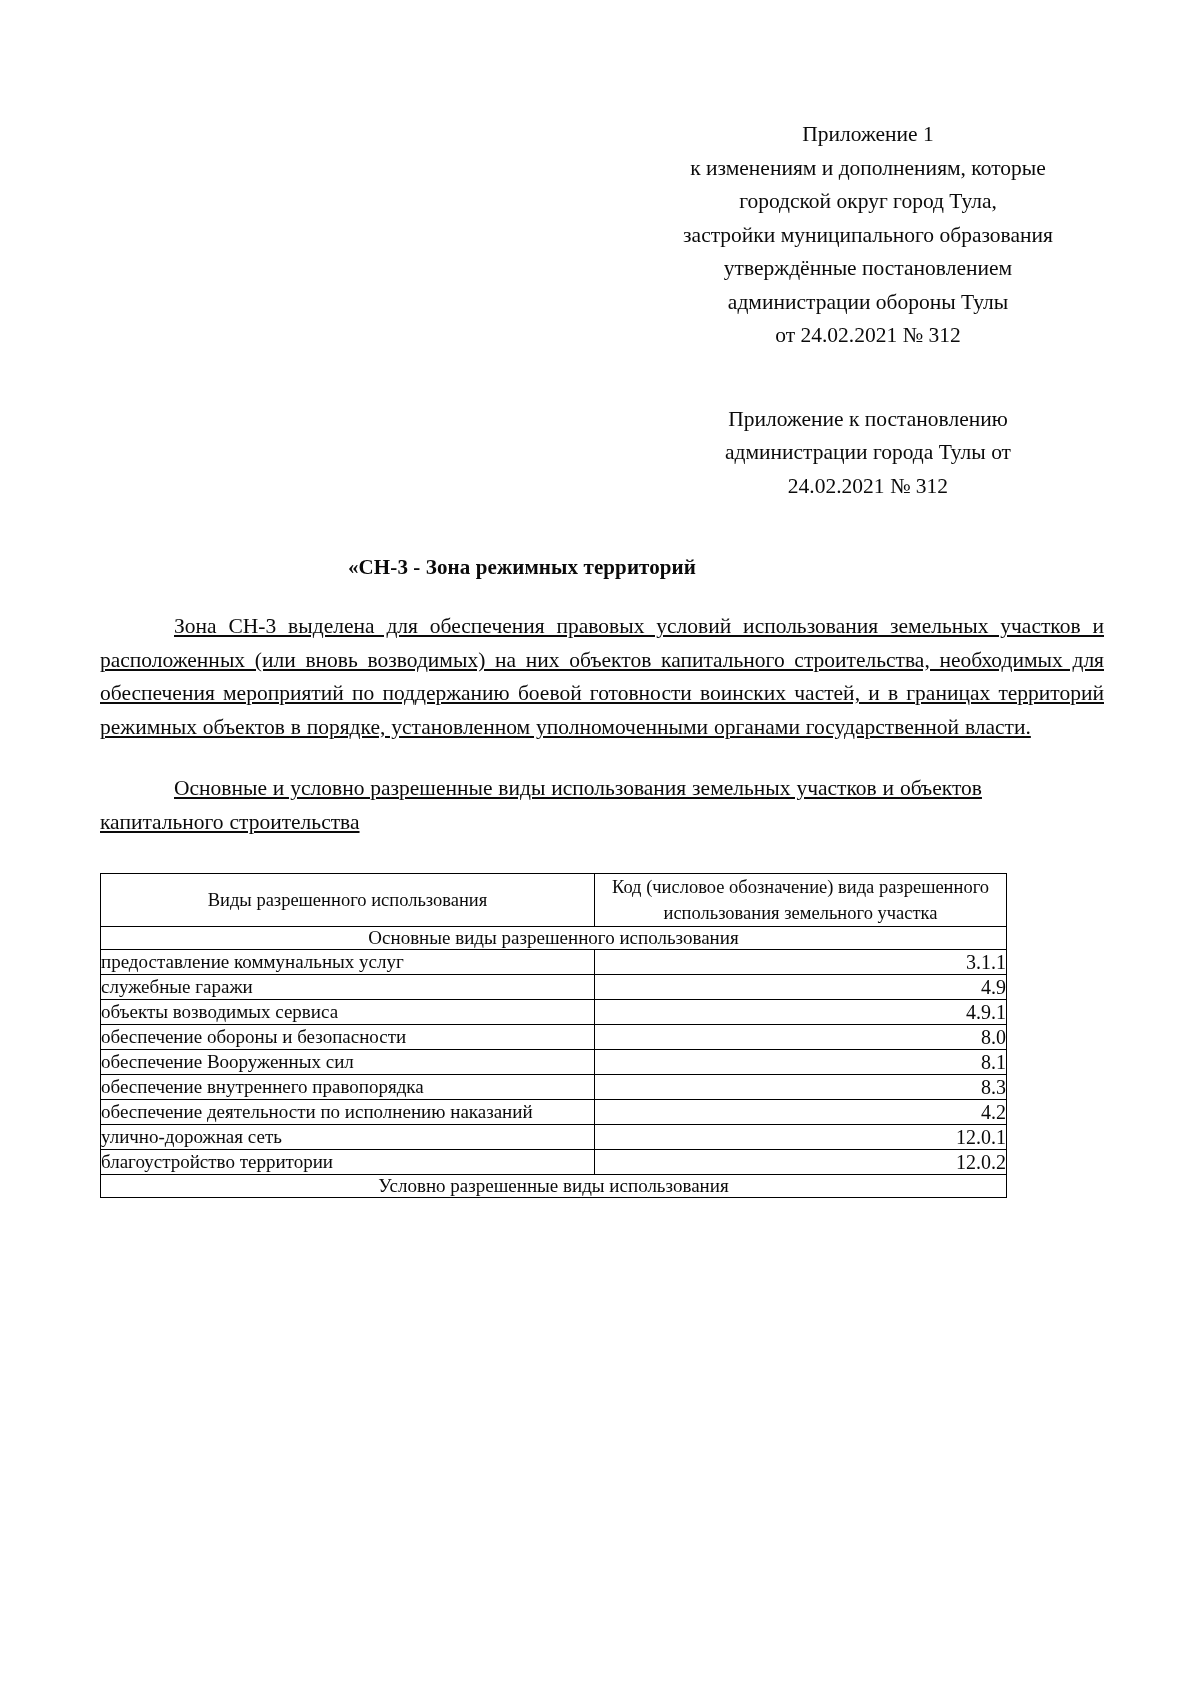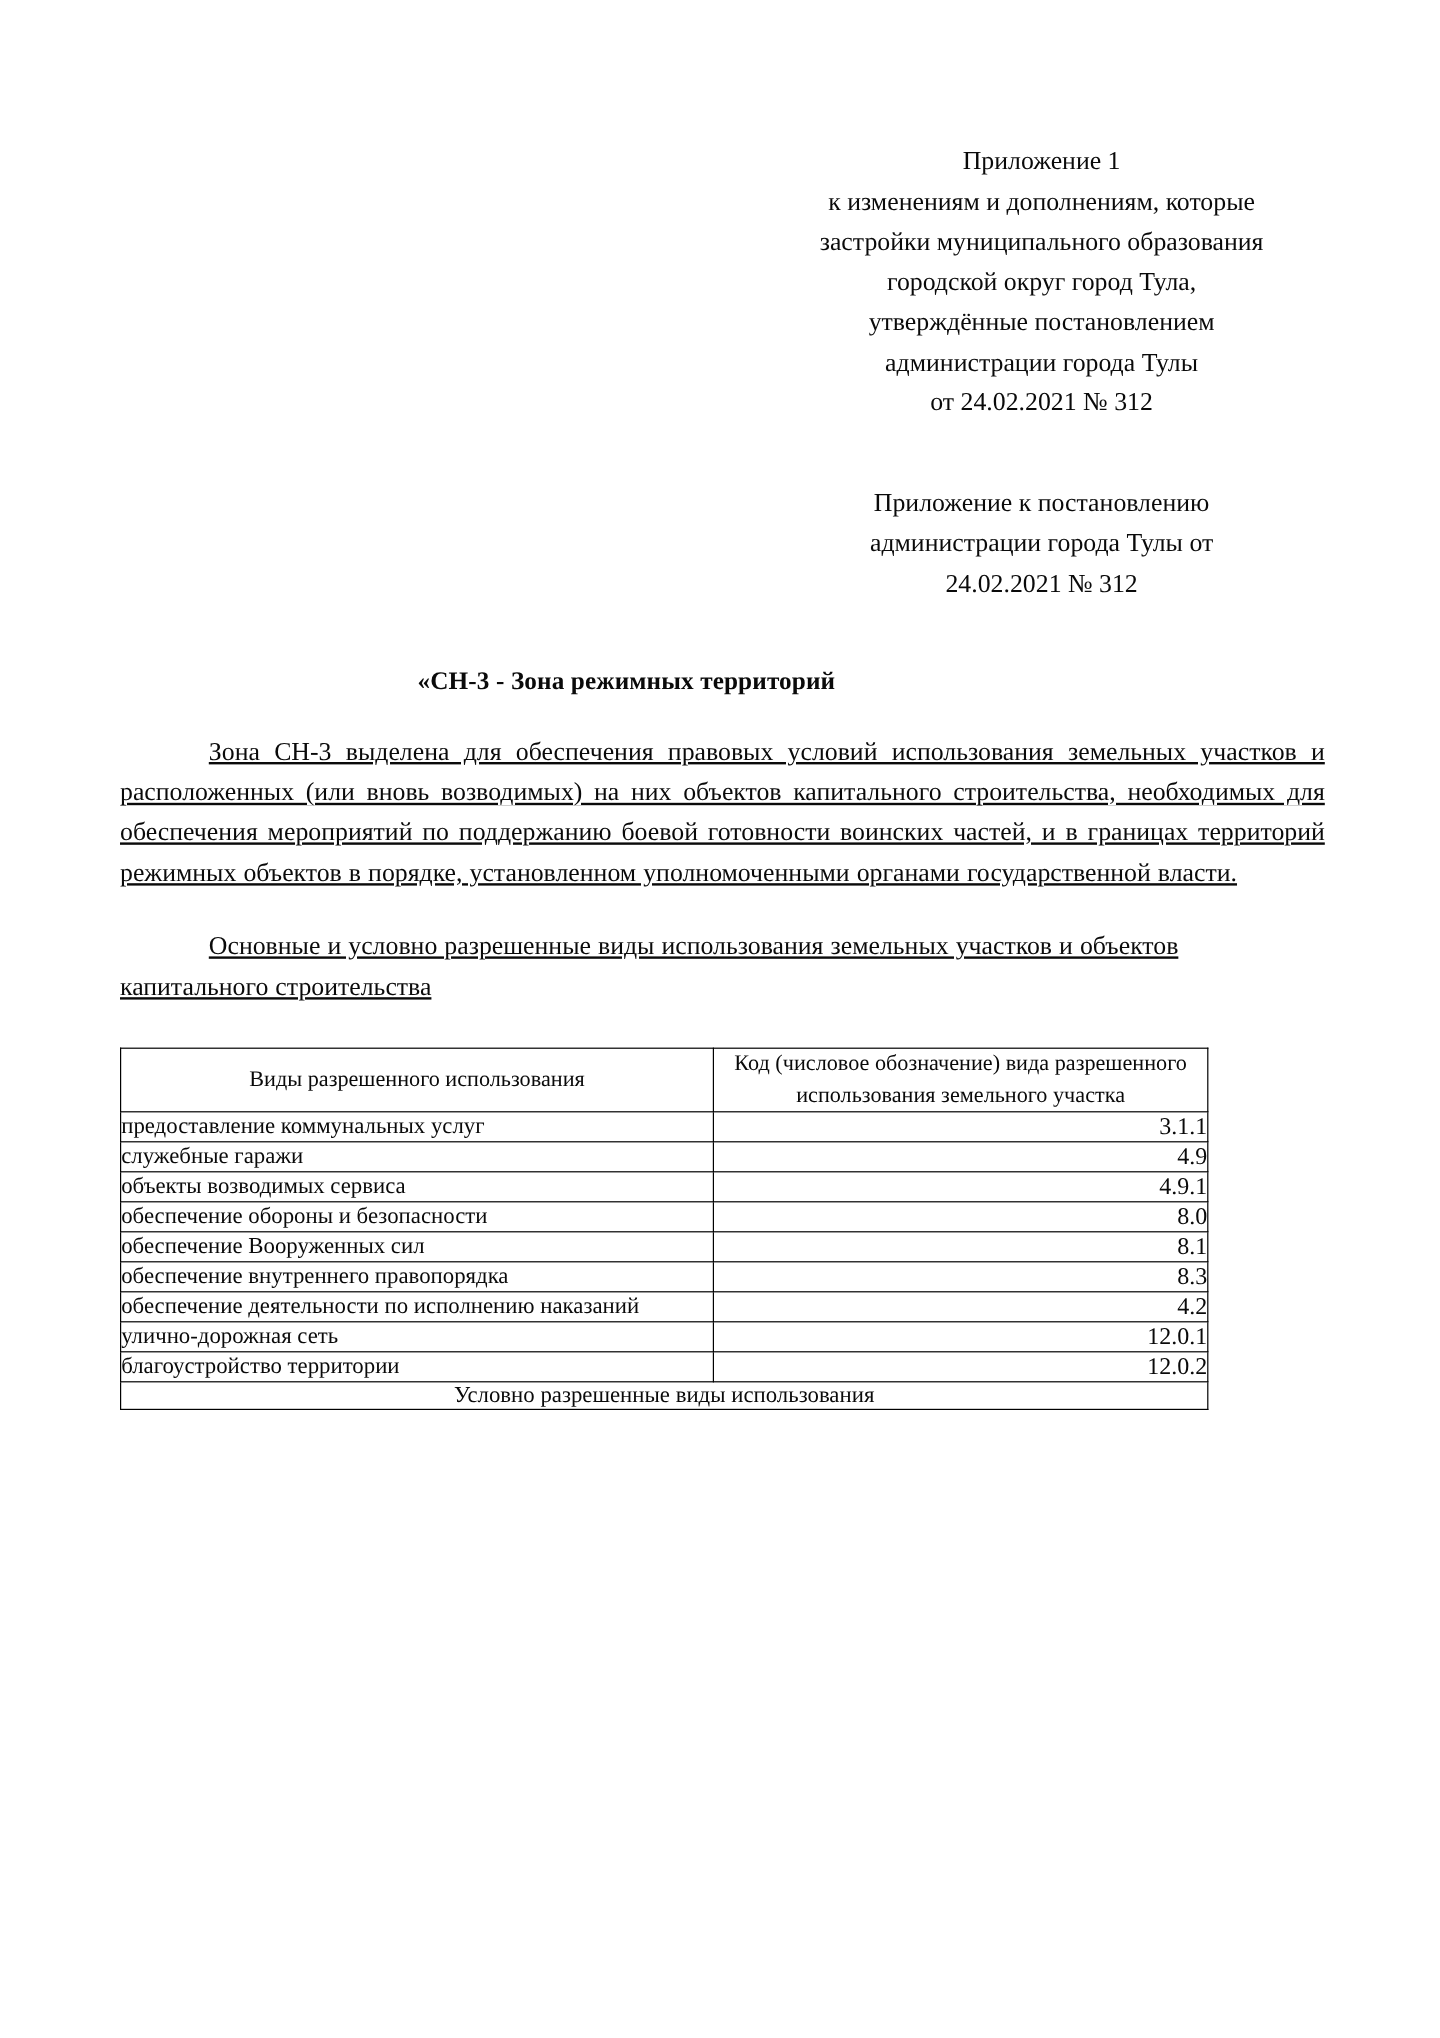--- a/index.html
+++ b/index.html
@@ -108,24 +108,24 @@
   }
 </style>
 </head>
 <body>
 
 <div class="page">
 
   <div class="header-block first">
     <div class="line">Приложение 1</div>
     <div class="line">к изменениям и дополнениям,  которые</div>
+    <div class="line">городской округ город Тула,</div>
     <div class="line">застройки муниципального образования</div>
-    <div class="line">городской округ город Тула,</div>
     <div class="line">утверждённые постановлением</div>
-    <div class="line">администрации города Тулы</div>
+    <div class="line">администрации обороны Тулы</div>
     <div class="line">от 24.02.2021 № 312</div>
   </div>
 
   <div class="header-block second">
     <div class="line">Приложение к постановлению</div>
     <div class="line">администрации города Тулы от</div>
     <div class="line">24.02.2021 № 312</div>
   </div>
 
   <div class="zone-title">«СН-3 - Зона режимных территорий</div>
@@ -139,20 +139,23 @@
       <col class="c1">
       <col class="c2">
     </colgroup>
     <thead>
       <tr>
         <th class="th-cell">Виды разрешенного использования</th>
         <th class="th-cell">Код (числовое обозначение) вида разрешенного использования земельного участка</th>
       </tr>
     </thead>
     <tbody>
+      <tr>
+        <td class="section-cell" colspan="2">Основные виды разрешенного использования</td>
+      </tr>
 
       <tr>
         <td class="name-cell">предоставление коммунальных услуг</td>
         <td class="code-cell">3.1.1</td>
       </tr>
       <tr>
         <td class="name-cell">служебные гаражи</td>
         <td class="code-cell">4.9</td>
       </tr>
       <tr>

